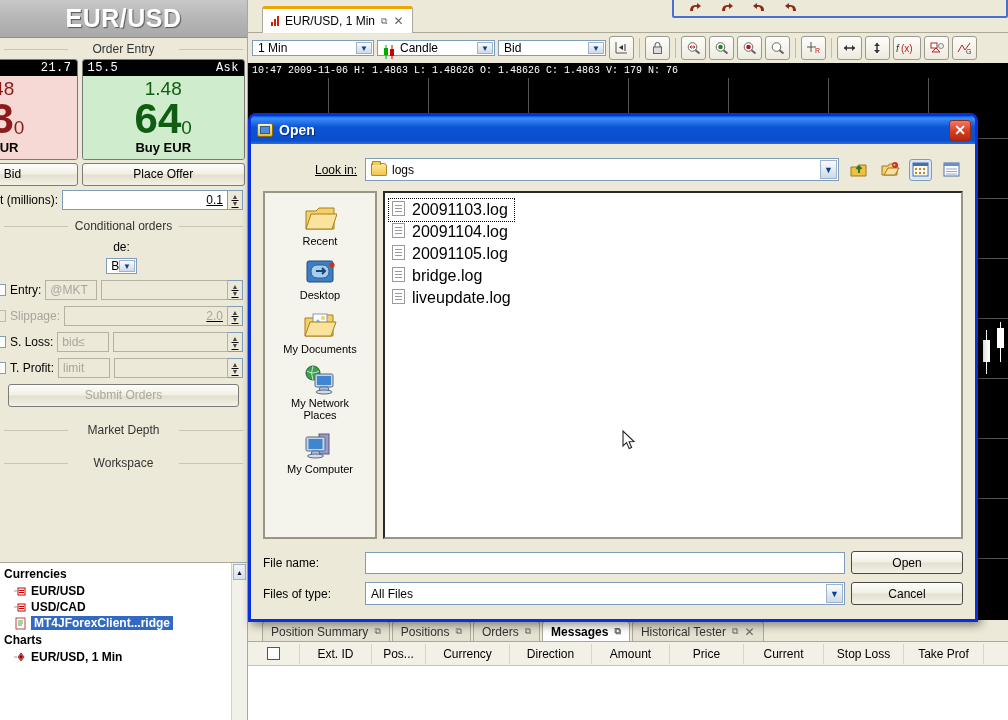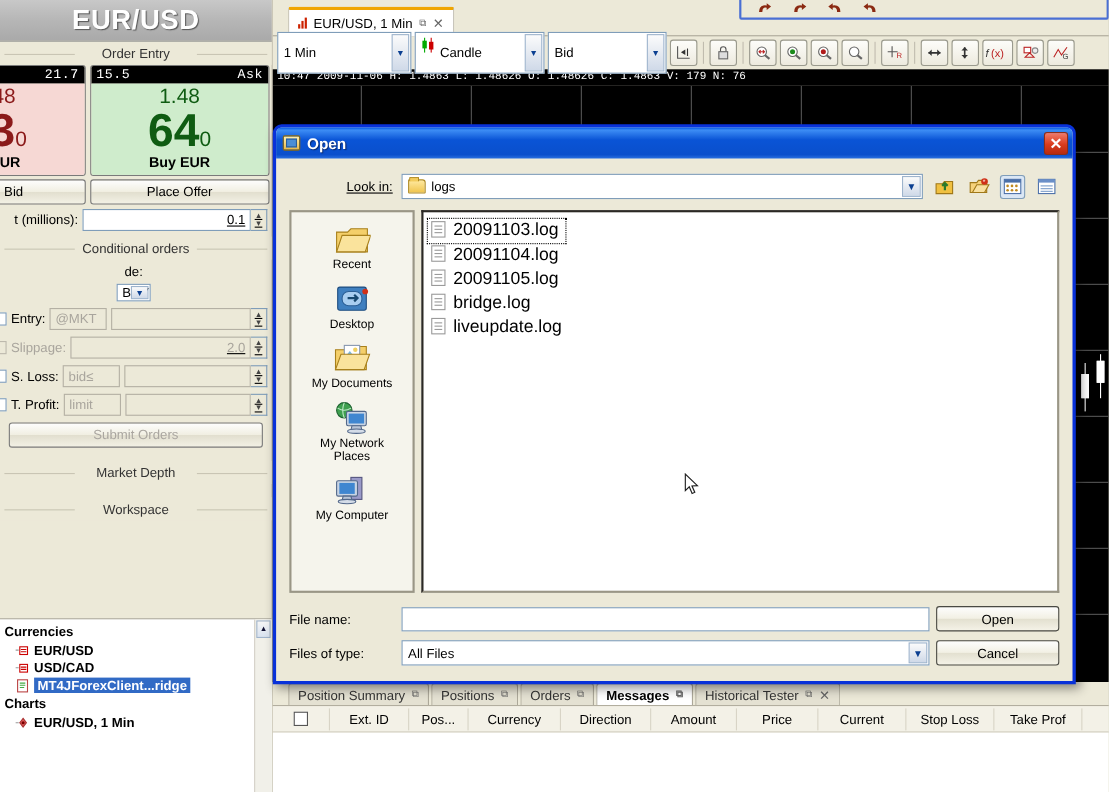--- a/index.html
+++ b/index.html
@@ -115,21 +115,21 @@
     position:absolute; left:14px; top:6px; height:27px; padding:0 8px;
     background:#fff; border:1px solid #aca899; border-bottom:none;
     border-top:3px solid #f0a500; border-radius:3px 3px 0 0;
     display:flex; align-items:center; gap:6px; font-size:12px;
   }
   .chart-tab .bars { display:flex; align-items:flex-end; gap:1px; height:10px; }
   .chart-tab .bars span { width:2px; background:#cc2200; }
 
   .chart-toolbar { height:30px; display:flex; align-items:center; gap:3px; padding:3px 4px; background:#ece9d8; }
   .tb-select {
-    height:38px; border:1px solid #7f9db9; background:#fff; display:flex; align-items:center;
+    height:16px; border:1px solid #7f9db9; background:#fff; display:flex; align-items:center;
     font-size:12px; padding-left:5px; position:relative;
   }
   .tb-select .arrow {
     position:absolute; right:1px; top:1px; bottom:1px; width:16px;
     background:linear-gradient(180deg,#fbfbfb,#cfd9e8); border:1px solid #9db3cc;
     display:flex; align-items:center; justify-content:center;
   }
   .tb-select .arrow b { font-size:8px; color:#0b3f91; font-weight:normal; }
   .tb-btn {
     width:25px; height:24px; border:1px solid #9a9a8e; border-radius:3px;
@@ -310,21 +310,21 @@
             <div class="q-label">Buy  EUR</div>
           </div>
         </div>
       </div>
 
       <div class="btn-row">
         <div class="xp-btn" style="margin-left:-88px;">Place Bid</div>
         <div class="xp-btn">Place Offer</div>
       </div>
 
-      <div class="field-row" style="padding-left:13px;">
+      <div class="field-row" style="padding-left:0;">
         <span class="field-label">t (millions):</span>
         <div class="spin-wrap">
           <div class="xp-input">0.1</div>
           <div class="spinner">
               <i>▲</i>
               <i>▼</i>
             </div>
         </div>
       </div>
 

